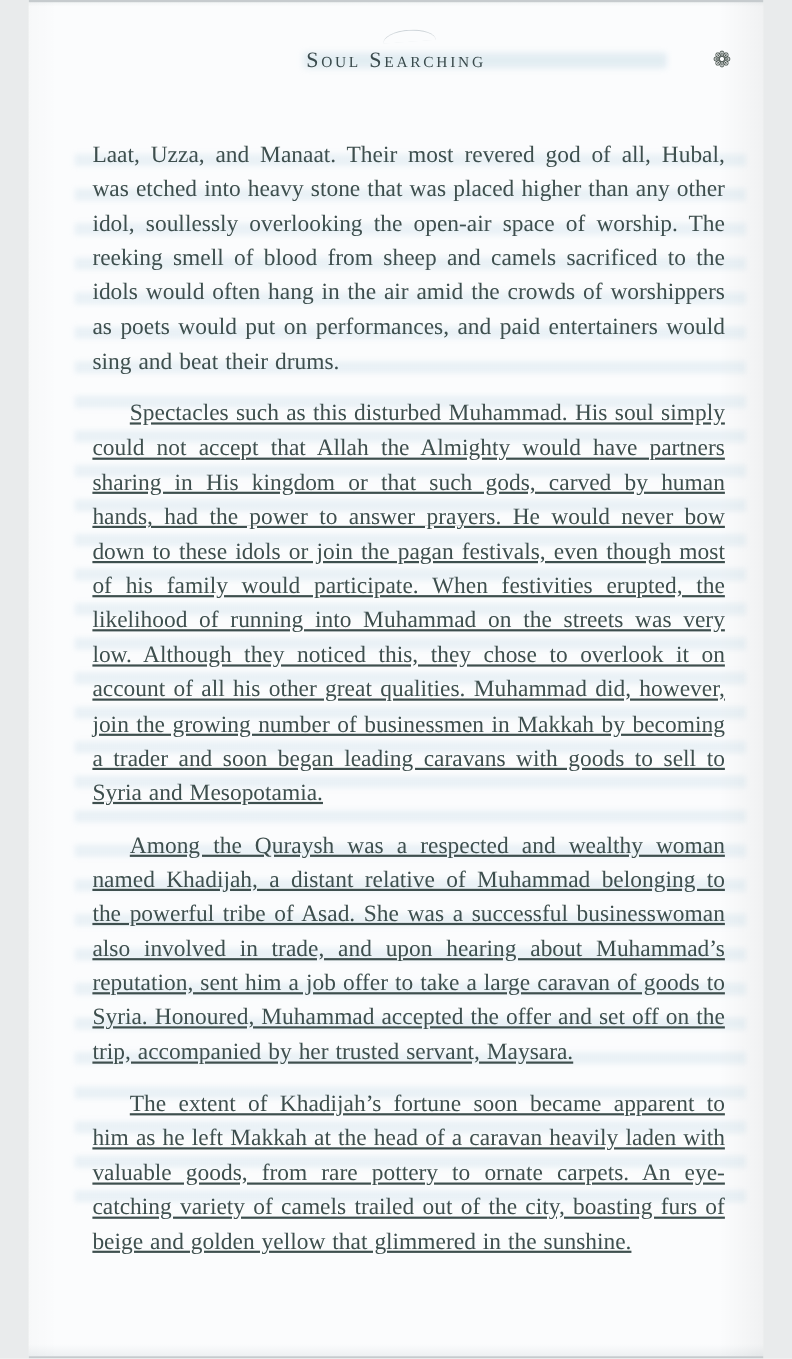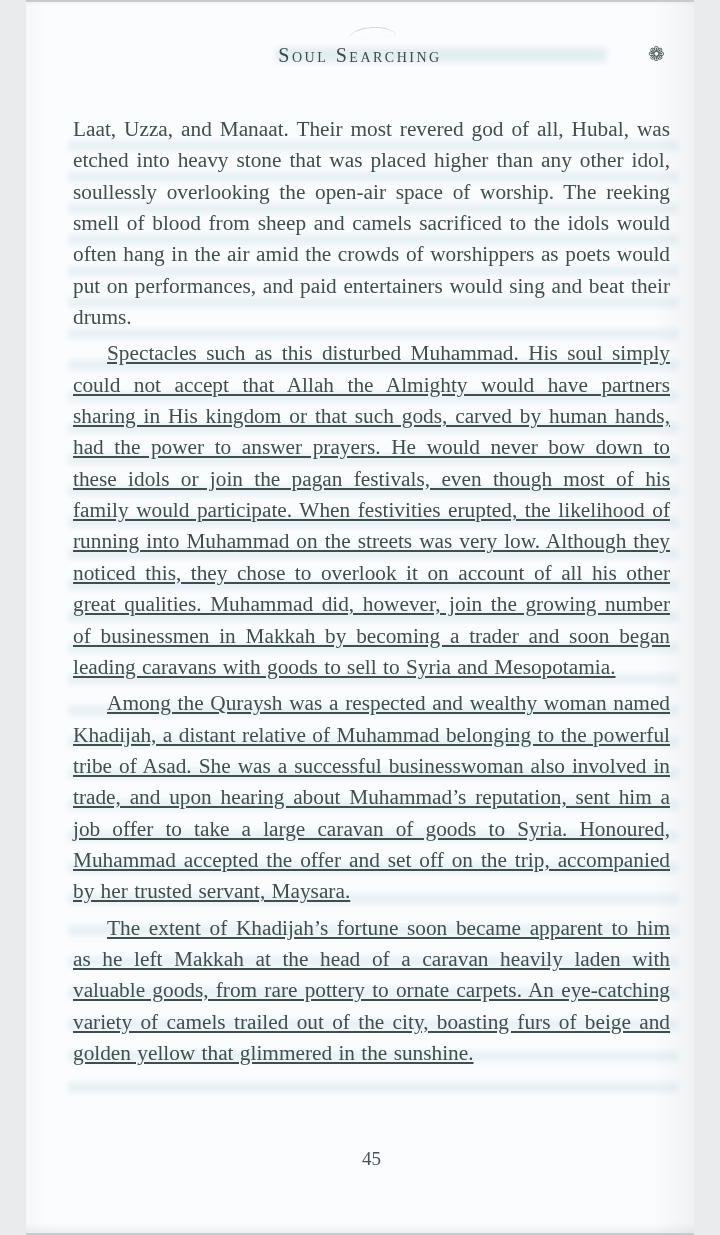--- a/index.html
+++ b/index.html
@@ -94,21 +94,21 @@
   .body-text {
     position: absolute;
     left: 42px;
     top: 109px;
     width: 607px;
     font-size: 21.3px;
     line-height: 31.35px;
     text-align: justify;
   }
   .body-text p {
-    margin: 5px;
+    margin: 16px;
     word-spacing: 1px;
   }
   .body-text p.indented {
     text-indent: 34px;
     text-decoration: underline;
   }
 
   .folio {
     position: absolute;
     top: 1148px;
@@ -135,17 +135,16 @@
 
   <div class="ornament">❁</div>
 
   <div class="body-text">
     <p>Laat, Uzza, and Manaat. Their most revered god of all, Hubal, was etched into heavy stone that was placed higher than any other idol, soullessly overlooking the open-air space of worship. The reeking smell of blood from sheep and camels sacrificed to the idols would often hang in the air amid the crowds of worshippers as poets would put on performances, and paid entertainers would sing and beat their drums.</p>
     <p class="indented">Spectacles such as this disturbed Muhammad. His soul simply could not accept that Allah the Almighty would have partners sharing in His kingdom or that such gods, carved by human hands, had the power to answer prayers. He would never bow down to these idols or join the pagan festivals, even though most of his family would participate. When festivities erupted, the likelihood of running into Muhammad on the streets was very low. Although they noticed this, they chose to overlook it on account of all his other great qualities. Muhammad did, however, join the growing number of businessmen in Makkah by becoming a trader and soon began leading caravans with goods to sell to Syria and Mesopotamia.</p>
     <p class="indented">Among the Quraysh was a respected and wealthy woman named Khadijah, a distant relative of Muhammad belonging to the powerful tribe of Asad. She was a successful businesswoman also involved in trade, and upon hearing about Muhammad’s reputation, sent him a job offer to take a large caravan of goods to Syria. Honoured, Muhammad accepted the offer and set off on the trip, accompanied by her trusted servant, Maysara.</p>
     <p class="indented">The extent of Khadijah’s fortune soon became apparent to him as he left Makkah at the head of a caravan heavily laden with valuable goods, from rare pottery to ornate carpets. An eye-catching variety of camels trailed out of the city, boasting furs of beige and golden yellow that glimmered in the sunshine.</p>
   </div>
 
-  <div class="folio">45</div>
 
   <div class="scan-edge-bottom"></div>
 
 </div>
 
 </body></html>

